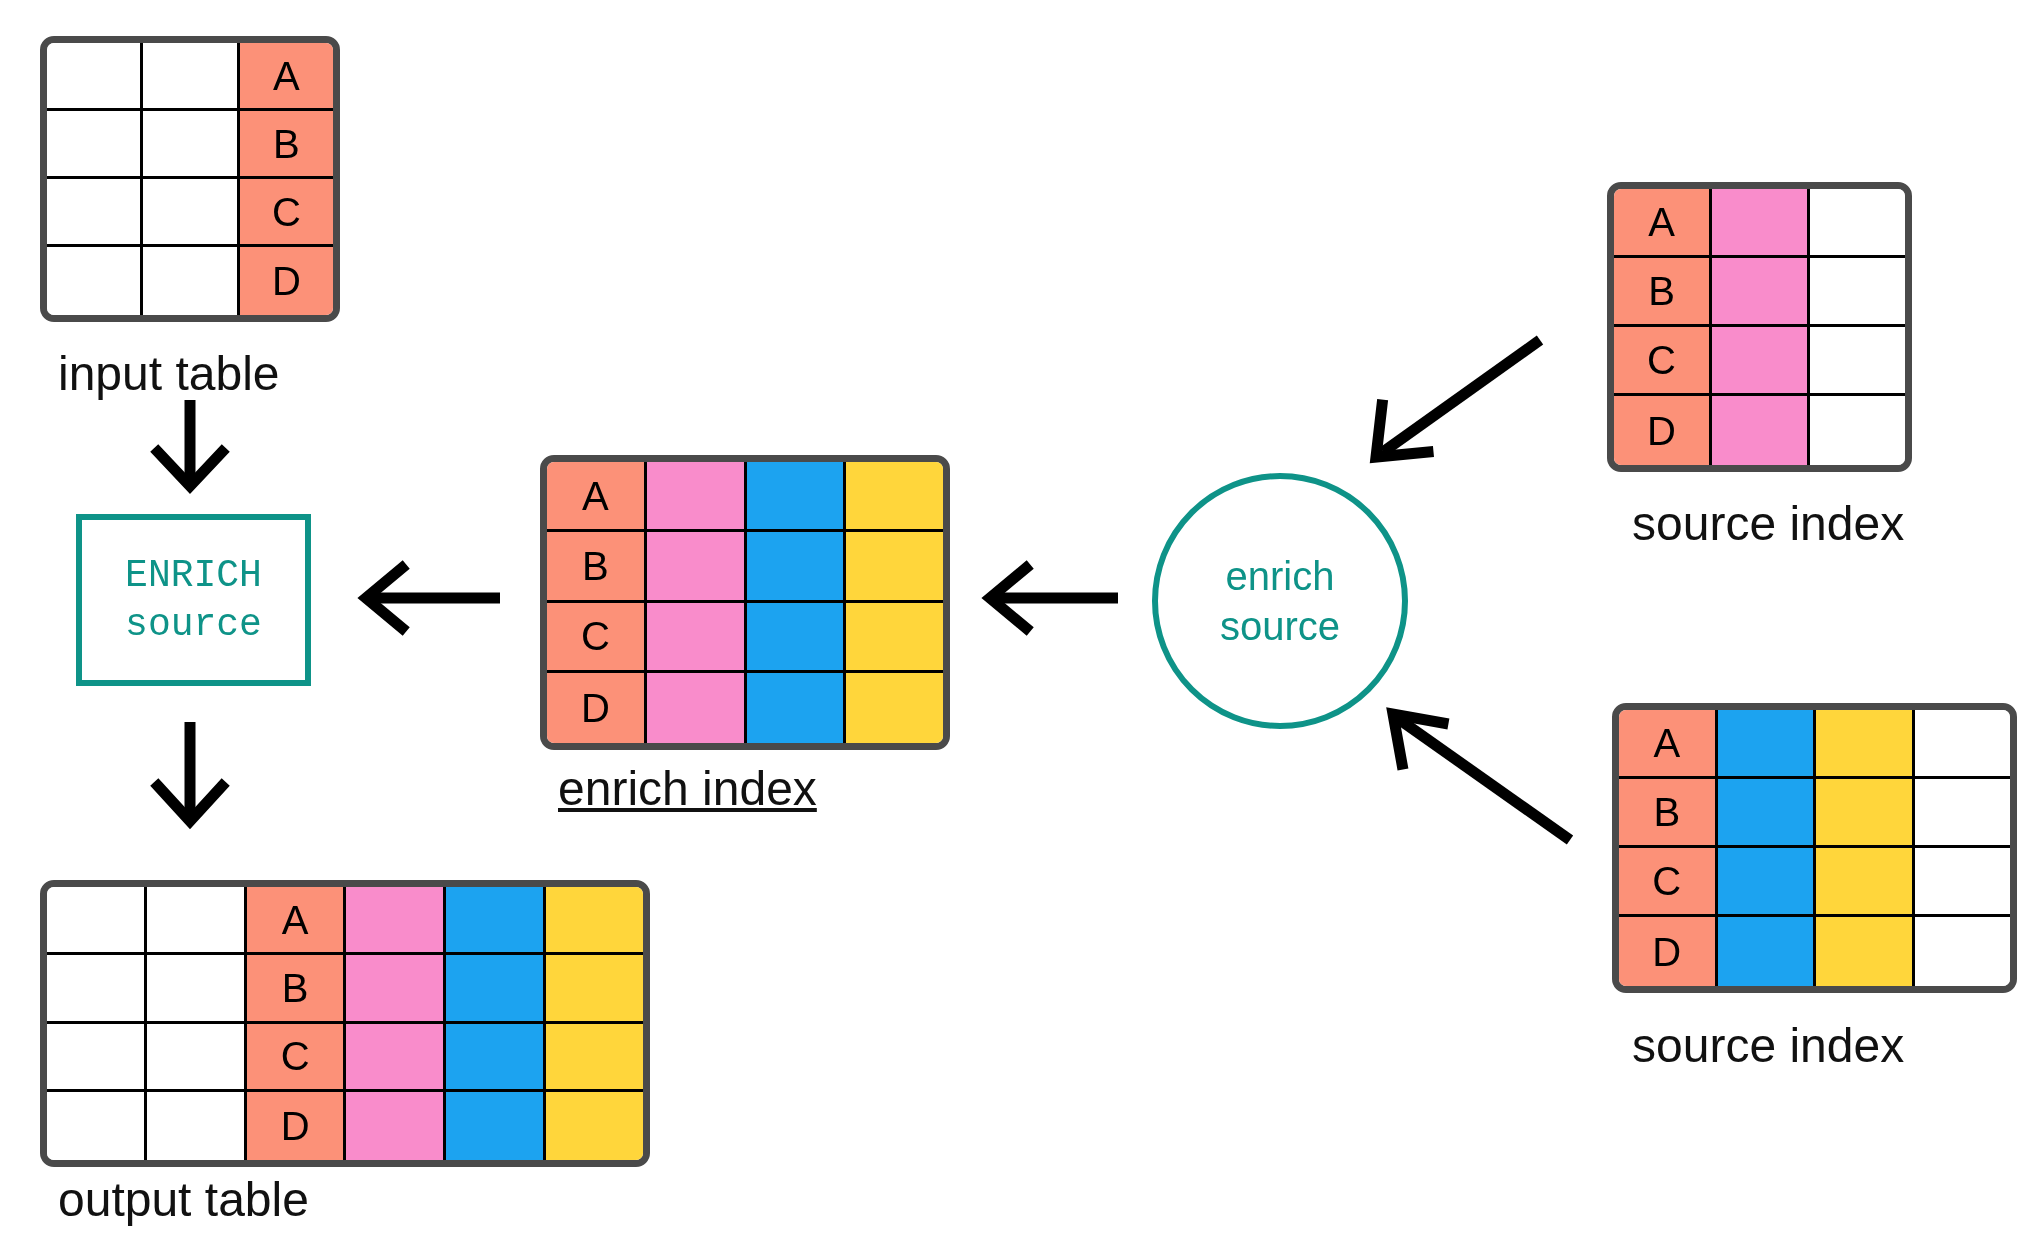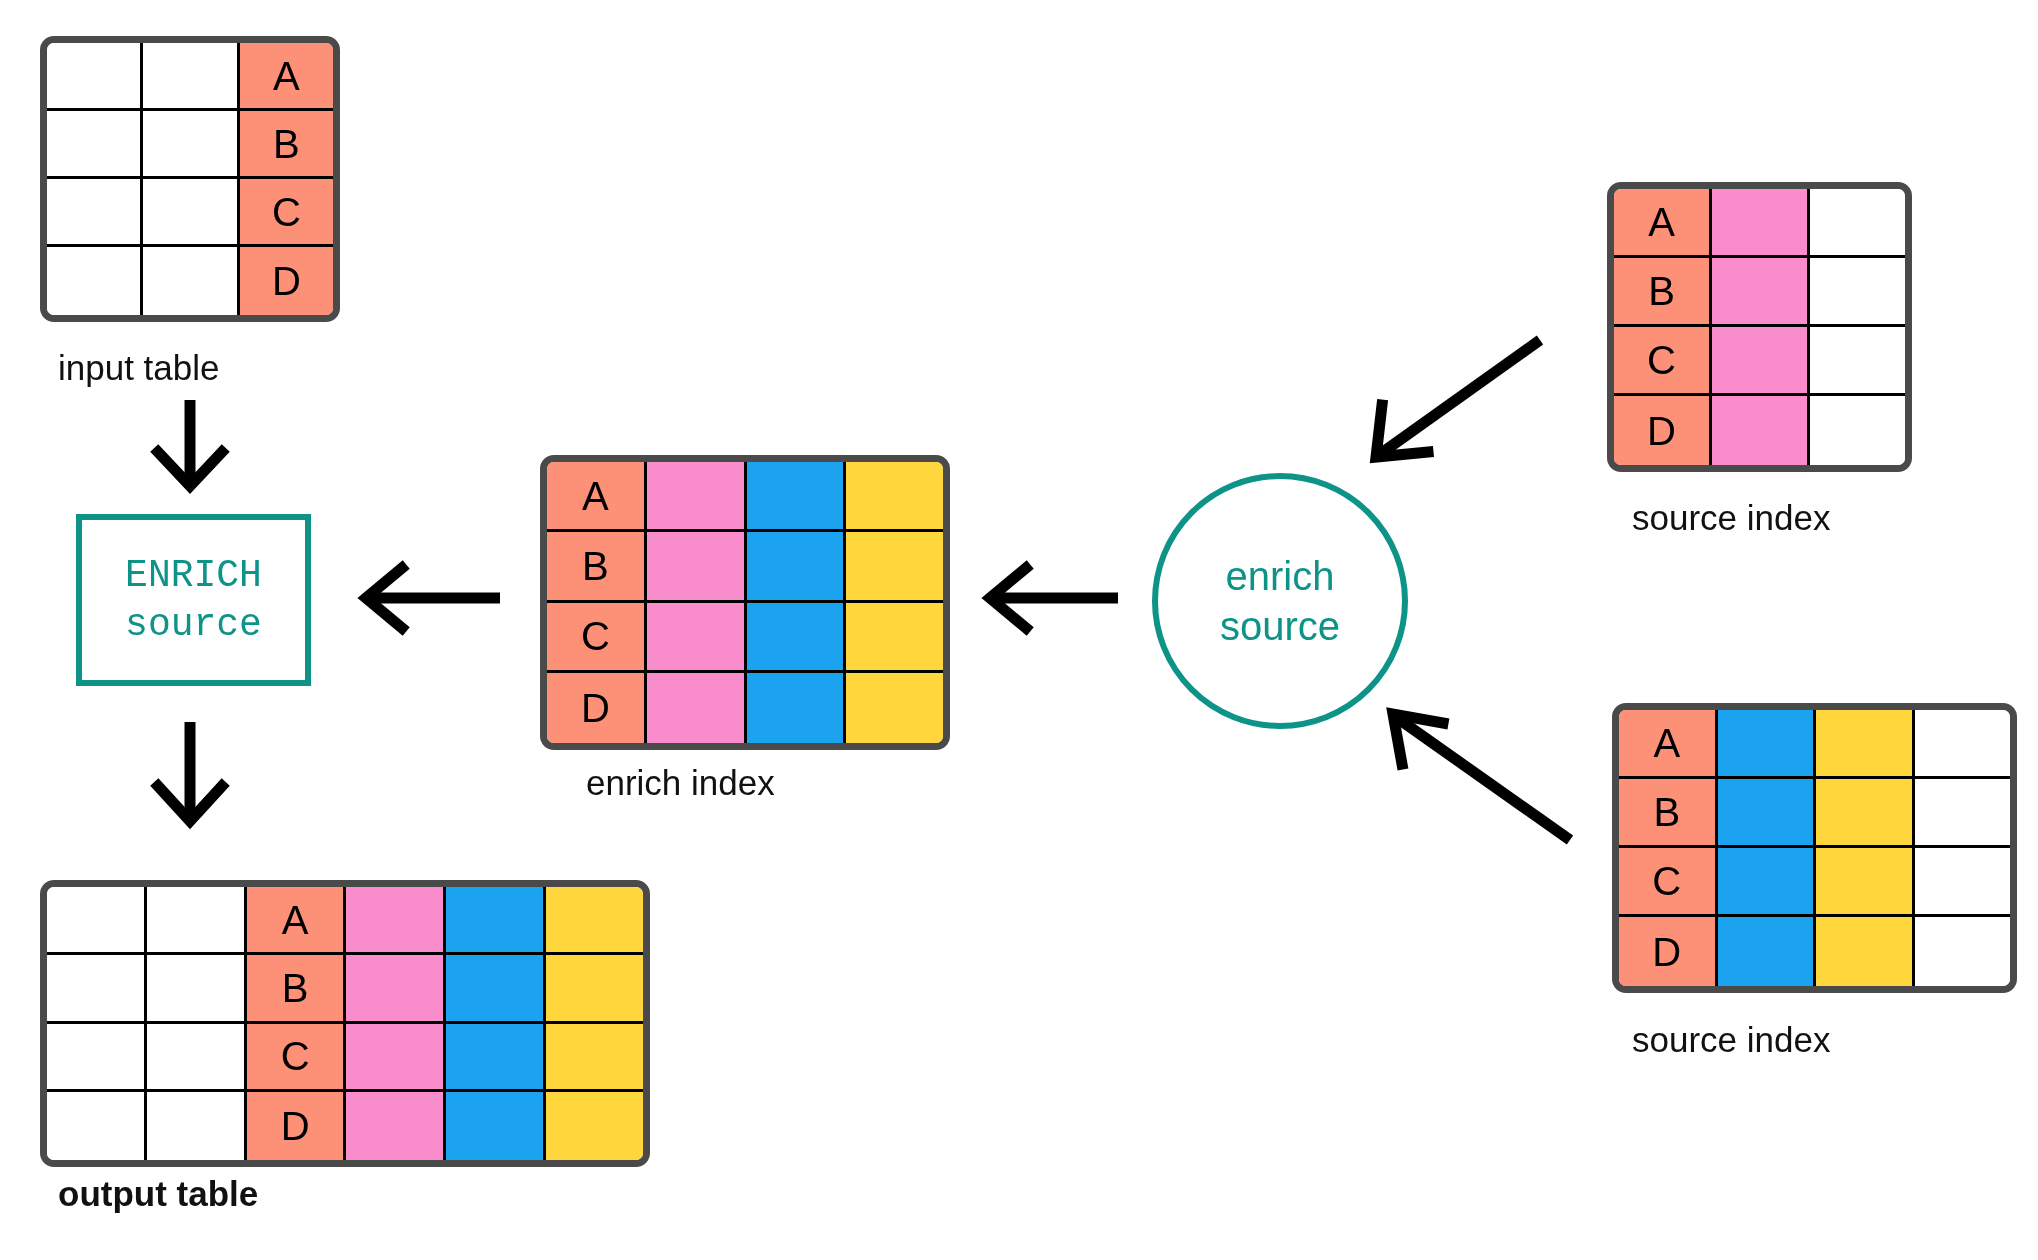--- a/index.html
+++ b/index.html
@@ -52,21 +52,21 @@
 
   .c-white  { background: #ffffff; }
   .c-salmon { background: #FC9178; }
   .c-pink   { background: #F98CCB; }
   .c-blue   { background: #1CA3F0; }
   .c-yellow { background: #FFD63B; }
 
   
   .caption {
     position: absolute;
-    font-size: 35px;
+    font-size: 48px;
     color: #111111;
     white-space: nowrap;
     line-height: 1;
   }
 
   
   .cmd-box {
     border: 6px solid #0E9388;
     background: #ffffff;
     box-sizing: border-box;
@@ -157,21 +157,21 @@
       <div class="tcell c-blue"></div>
       <div class="tcell c-yellow"></div>
     </div>
     <div class="trow">
       <div class="tcell c-salmon">D</div>
       <div class="tcell c-pink"></div>
       <div class="tcell c-blue"></div>
       <div class="tcell c-yellow"></div>
     </div>
   </div>
-<div class="caption" style="left:586px; top:765px;">enrich index</div>
+<div class="caption" style="left:558px; top:765px;text-decoration:underline;">enrich index</div>
 
 <div class="node policy-circle" style="left:1152px; top:473px; width:256px; height:256px;">
   <span>enrich</span>
   <span>source</span>
 </div>
 
 <div class="node tbl" style="left:1607px; top:182px; width:305px; height:290px;">
     <div class="trow">
       <div class="tcell c-salmon">A</div>
       <div class="tcell c-pink"></div>
@@ -250,21 +250,21 @@
     </div>
     <div class="trow">
       <div class="tcell c-white"></div>
       <div class="tcell c-white"></div>
       <div class="tcell c-salmon">D</div>
       <div class="tcell c-pink"></div>
       <div class="tcell c-blue"></div>
       <div class="tcell c-yellow"></div>
     </div>
   </div>
-<div class="caption" style="left:58px; top:1176px;font-weight:bold;">output table</div>
+<div class="caption" style="left:58px; top:1176px;">output table</div>
 
 <svg class="arrow-layer" viewBox="0 0 2038 1260" xmlns="http://www.w3.org/2000/svg">
   <g fill="none" stroke="#000000" stroke-width="11" stroke-linecap="butt" stroke-linejoin="miter">
 
     <g>
       <line x1="190" y1="400" x2="190" y2="482"></line>
       <polyline points="158,452 190,486 222,452" stroke-linecap="square"></polyline>
     </g>
 
     <g>

